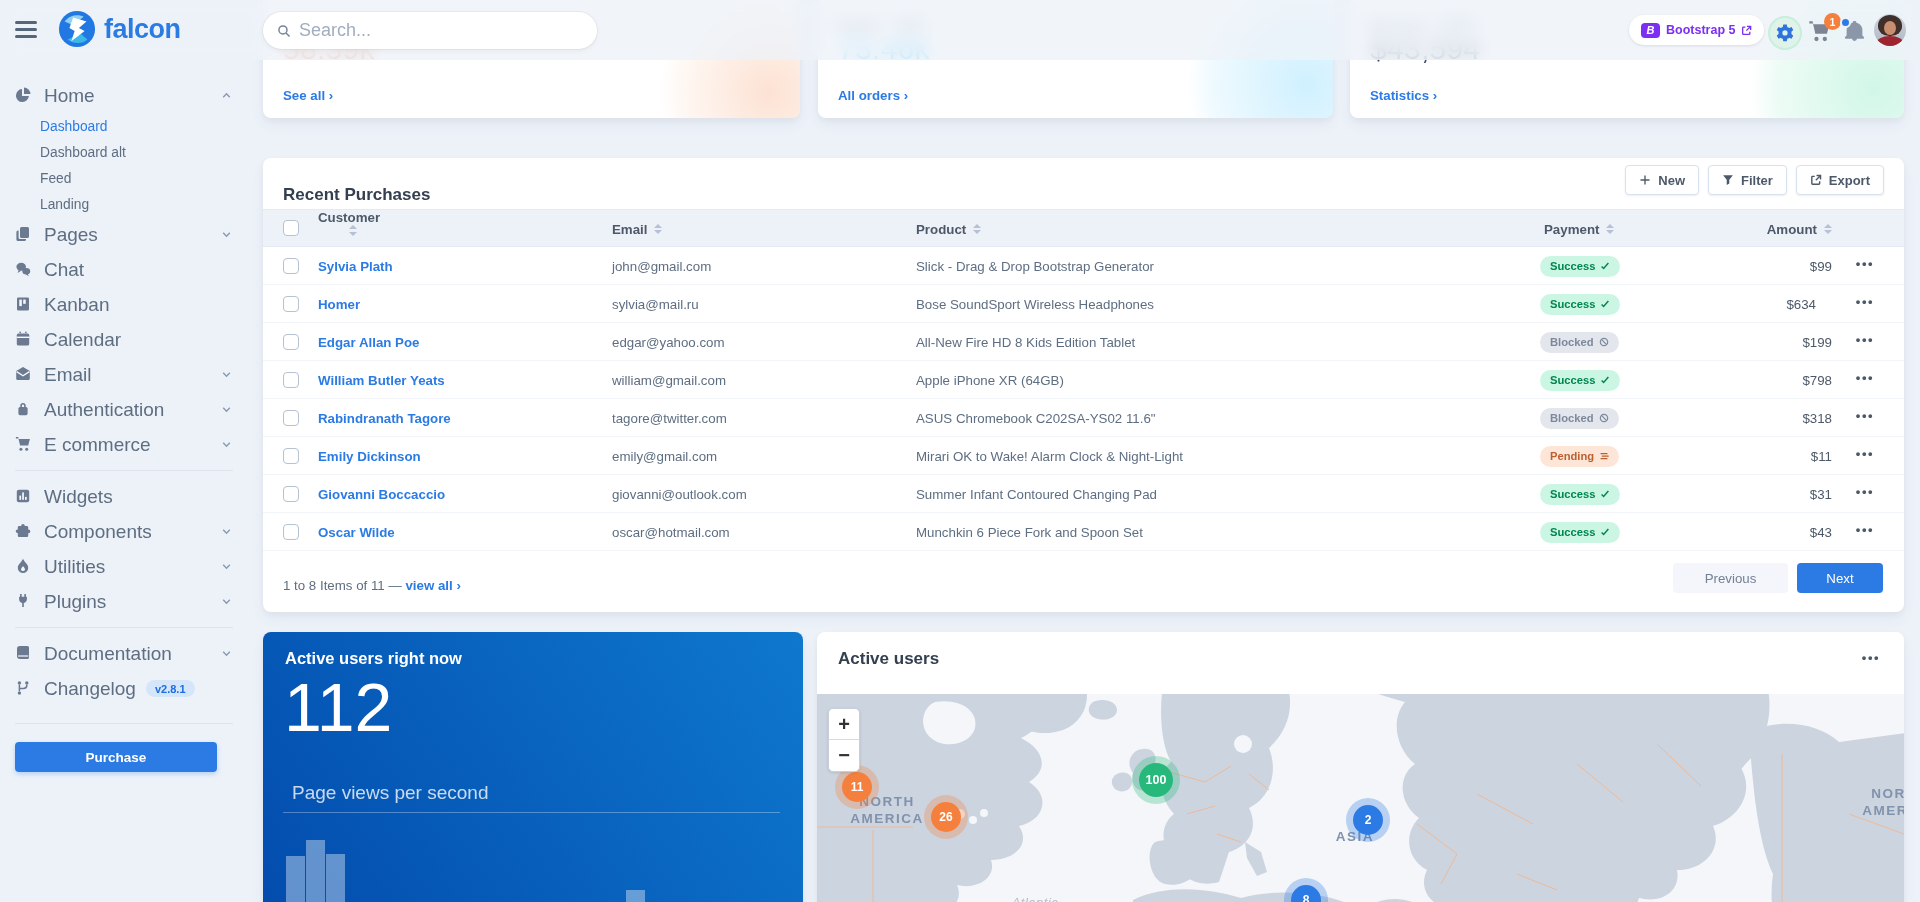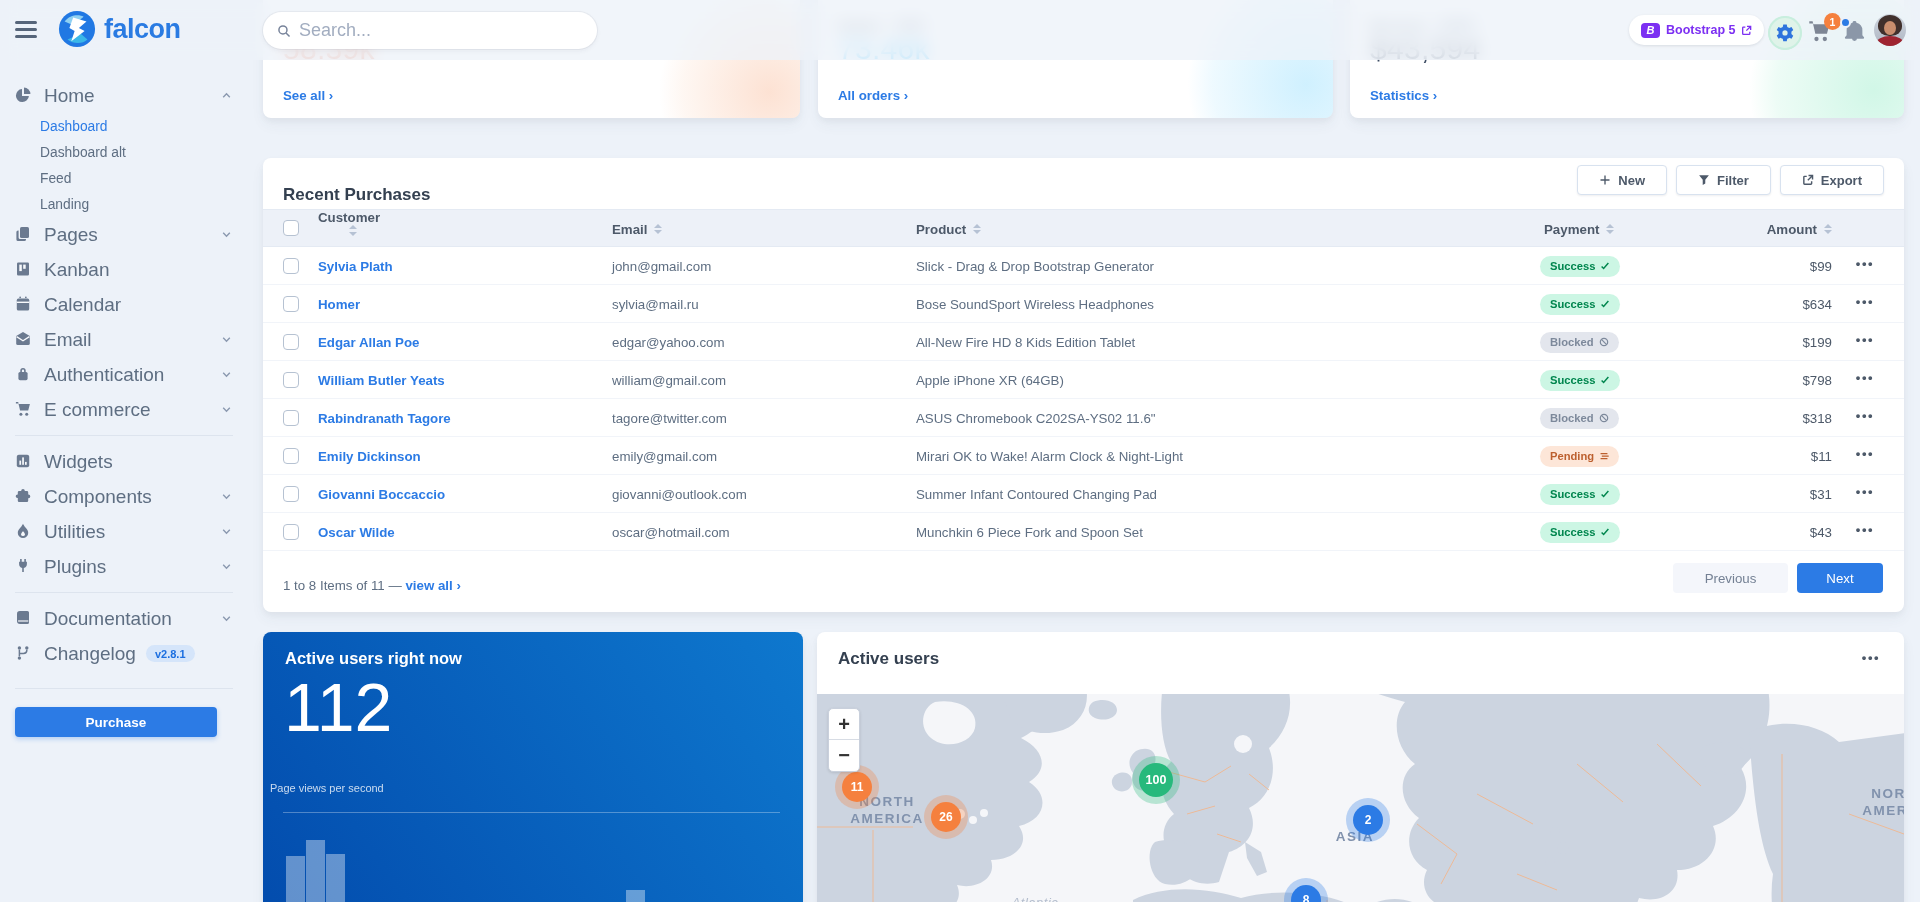--- a/index.html
+++ b/index.html
@@ -83,21 +83,21 @@
       border-radius:50%; background:radial-gradient(circle at 70% 60%, rgba(246,150,98,.28), rgba(250,190,150,.12) 55%, transparent 70%); }
   .stat-card.dec-info::after { content:""; position:absolute; right:-30px; top:0; width:190px; height:190px;
       border-radius:50%; background:radial-gradient(circle at 70% 55%, rgba(39,188,253,.22), rgba(39,188,253,.08) 55%, transparent 70%); }
   .stat-card.dec-success::after { content:""; position:absolute; right:-30px; top:0; width:200px; height:200px;
       border-radius:50%; background:radial-gradient(circle at 70% 55%, rgba(0,210,122,.18), rgba(0,210,122,.07) 55%, transparent 70%); }
 
   
   .purchases-card { top:158px; left:0; width:1641px; height:454px; }
   .p-title { position:absolute; left:20px; top:27px; font-size:17px; font-weight:600; color:#344050; }
   .p-actions { position:absolute; top:7px; right:20px; display:flex; gap:9px; }
-  .p-actions button { height:30px; padding:0 21px; background:#fff; border:1px solid #d8e2ef; border-radius:4px;
+  .p-actions button { height:30px; padding:0 13px; background:#fff; border:1px solid #d8e2ef; border-radius:4px;
       font-size:13px; font-weight:600; color:#4d5969; display:flex; align-items:center; gap:7px; cursor:pointer;
       font-family:"Liberation Sans",sans-serif; box-shadow:0 1px 2px rgba(33,40,60,.08); }
   .p-actions svg { width:12px; height:12px; color:#4d5969; }
   .thead { position:absolute; left:0; right:0; top:51px; height:38px; background:#edf1f8;
            border-top:1px solid #e4eaf3; border-bottom:1px solid #e4eaf3; }
   .th { position:absolute; top:0; height:38px; display:flex; align-items:center; font-size:13.3px;
         font-weight:600; color:#4d5969; cursor:pointer; }
   .sort { display:inline-flex; flex-direction:column; gap:2.5px; margin-left:7px; }
   .sort i { width:0; height:0; border-left:4px solid transparent; border-right:4px solid transparent; }
   .sort .up { border-bottom:4.5px solid #b6c2d4; }
@@ -122,21 +122,21 @@
   .pg-prev { position:absolute; right:116px; top:405px; width:115px; height:30px; border:none; border-radius:4px;
              background:#f4f6fb; color:#748194; font-size:13.3px; cursor:pointer; font-family:"Liberation Sans",sans-serif; }
   .pg-next { position:absolute; right:21px; top:405px; width:86px; height:30px; border:none; border-radius:4px;
              background:#2c7be5; color:#fff; font-size:13.3px; font-weight:500; cursor:pointer; font-family:"Liberation Sans",sans-serif; }
 
   
   .pulse-card { top:632px; left:0; width:540px; height:350px; overflow:hidden;
                 background:linear-gradient(55deg,#0249ab 0%,#0e78ce 100%); }
   .pulse-card .t { position:absolute; left:22px; top:17px; color:#fff; font-size:16.5px; font-weight:600; }
   .pulse-card .v { position:absolute; left:21px; top:36px; color:#fff; font-size:68px; font-weight:400; }
-  .pulse-card .sub { position:absolute; left:7px; top:150px; color:rgba(255,255,255,.78); font-size:11px; }
+  .pulse-card .sub { position:absolute; left:29px; top:150px; color:rgba(255,255,255,.78); font-size:19px; }
   .pulse-card .dv { position:absolute; left:20px; right:23px; top:180px; border-top:1px solid rgba(255,255,255,.3); }
   .pulse-bar { position:absolute; width:19px; background:rgba(255,255,255,.38); }
 
   .map-card { top:632px; left:554px; width:1087px; height:350px; overflow:hidden; }
   .map-card .t { position:absolute; left:21px; top:17px; font-size:17px; font-weight:600; color:#344050; z-index:3; }
   .map-card .dots { top:18px; right:24px; z-index:3; }
   .map-area { position:absolute; left:0; right:0; top:62px; bottom:0; background:#f5f6f9; overflow:hidden; }
   .map-area svg.world { position:absolute; left:0; top:0; }
   .map-zoom { position:absolute; left:11px; top:14px; width:32px; border:1px solid #c9d0dc; border-radius:5px;
               background:#fff; overflow:hidden; z-index:4; box-shadow:0 1px 3px rgba(0,0,0,.12); }
@@ -262,21 +262,21 @@
             <span class="cell name" style="left:55px">Homer</span>
             <span class="cell" style="left:349px">sylvia@mail.ru</span>
             <span class="cell" style="left:653px">Bose SoundSport Wireless Headphones</span>
             <span class="cell" style="left:1277px">
               <span class="badge success">Success<span style="display:flex">
                   <svg viewBox="0 0 16 16" fill="currentColor">
                     <path d="M2.6 8.7l3.2 3.2 7.6-8.6" fill="none" stroke="currentColor" stroke-width="2.4"></path>
                   </svg>
                 </span></span>
             </span>
-            <span class="cell amount" style="right:72px;width:120px">$634</span>
+            <span class="cell amount" style="right:88px;width:120px">$634</span>
             <span class="dots">•••</span>
           </div>
           <div class="trow">
             <span class="cbx"></span>
             <span class="cell name" style="left:55px">Edgar Allan Poe</span>
             <span class="cell" style="left:349px">edgar@yahoo.com</span>
             <span class="cell" style="left:653px">All-New Fire HD 8 Kids Edition Tablet</span>
             <span class="cell" style="left:1277px">
               <span class="badge secondary">Blocked<span style="display:flex">
                   <svg viewBox="0 0 16 16" fill="currentColor">
@@ -492,20 +492,31 @@
           <span class="lbl">Pages</span>
           <span class="chev">
             <svg viewBox="0 0 12 12" width="11" height="11" style="transform:rotate(0deg)">
               <path d="M2.4 4.2l3.6 3.6 3.6-3.6" fill="none" stroke="#8b99b0" stroke-width="1.6"></path>
             </svg>
           </span>
         </div>
         <div class="side-item">
           <span class="ic">
             <svg viewBox="0 0 16 16" fill="currentColor">
+              <ellipse cx="6.2" cy="5.8" rx="4.8" ry="4"></ellipse>
+              <path d="M3.8 8.8L2.6 12l3.2-1.9z"></path>
+              <ellipse cx="11.3" cy="10.3" rx="3.9" ry="3.2"></ellipse>
+              <path d="M12.6 12.6l1.2 2.6-3-1.6z"></path>
+            </svg>
+          </span>
+          <span class="lbl">Chat</span>
+        </div>
+        <div class="side-item">
+          <span class="ic">
+            <svg viewBox="0 0 16 16" fill="currentColor">
               <path d="M3.3 1.5h9.4A1.3 1.3 0 0 1 14 2.8v10.4a1.3 1.3 0 0 1-1.3 1.3H3.3A1.3 1.3 0 0 1 2 13.2V2.8a1.3 1.3 0 0 1 1.3-1.3z"></path>
               <rect x="4.3" y="3.6" width="2.5" height="6.5" fill="#f7f9fc"></rect>
               <rect x="8.2" y="3.6" width="2.5" height="4.2" fill="#f7f9fc"></rect>
             </svg>
           </span>
           <span class="lbl">Kanban</span>
         </div>
         <div class="side-item">
           <span class="ic">
             <svg viewBox="0 0 16 16" fill="currentColor">

